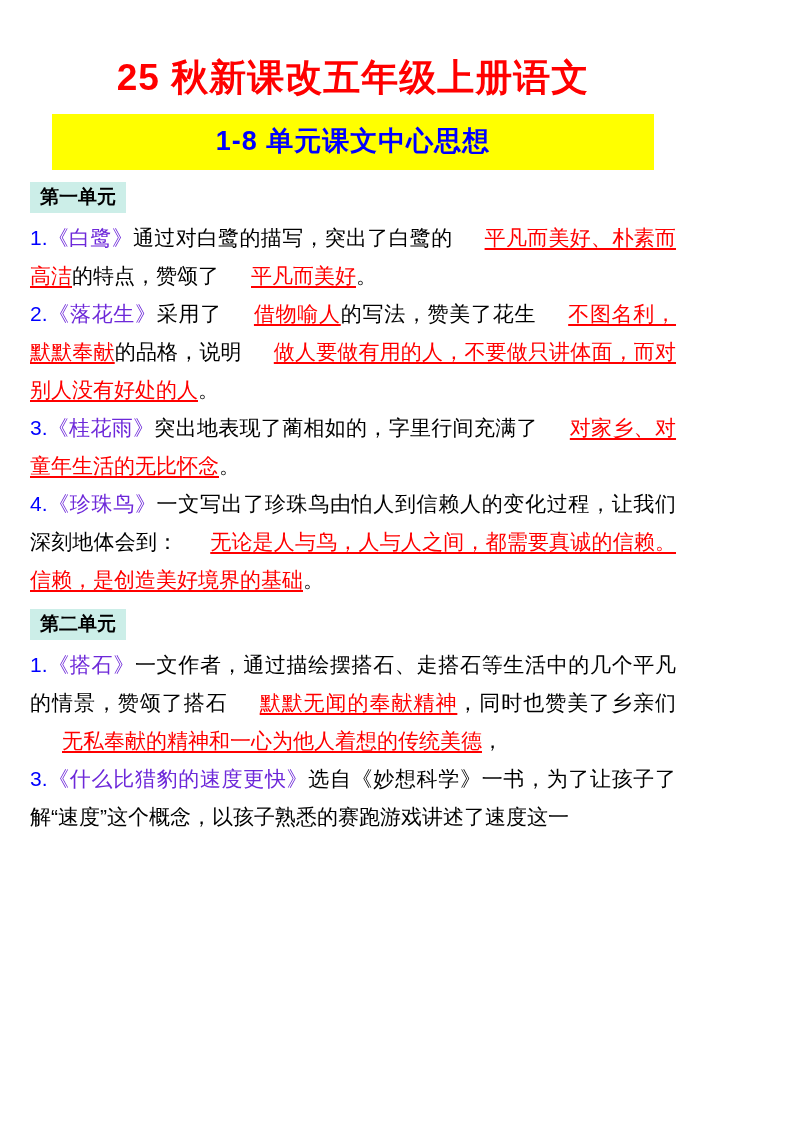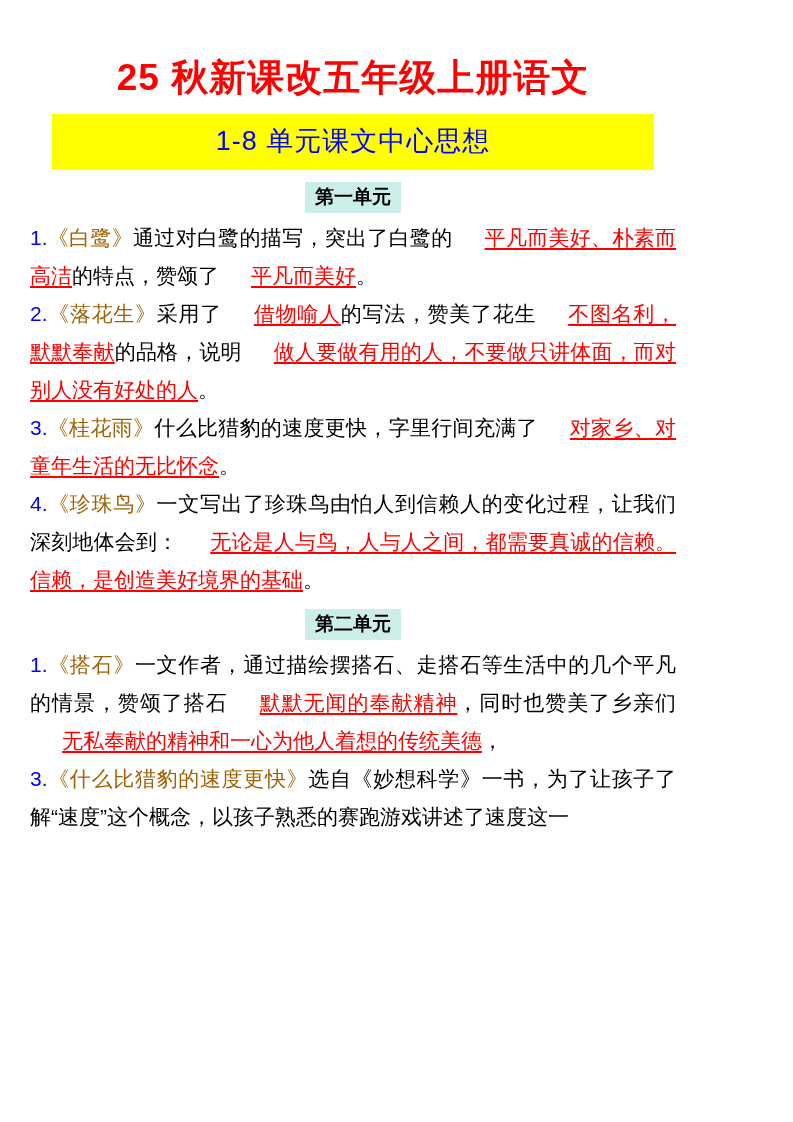--- a/index.html
+++ b/index.html
@@ -32,44 +32,44 @@
   }
   .subtitle-bar {
     background: #ffff00;
     text-align: center;
     padding: 9px 0 11px 0;
     margin: 0 22px 12px 22px;
   }
   .subtitle-bar span {
     color: #0000ff;
     font-size: 27px;
-    font-weight: normal;
+    font-weight: bold;
     letter-spacing: 1px;
   }
   .unit-heading {
-    text-align: center;
+    text-align: left;
     margin: 10px 0 6px 0;
   }
   .unit-heading span {
     background: #cceee8;
     color: #000000;
     font-size: 19px;
     font-weight: bold;
     padding: 2px 10px 3px 10px;
     display: inline-block;
   }
   .para {
     font-size: 21px;
     line-height: 38px;
     margin: 0;
     text-align: justify;
     letter-spacing: 0px;
   }
   .num { color: #0000ff; }
-  .book { color: #a16207; }
+  .book { color: #6d28d9; }
   .red-u {
     color: #ff0000;
     text-decoration: underline;
     text-decoration-color: #ff0000;
     text-underline-offset: 3px;
     padding-left: 32px;
   }
   .blk { color: #000000; }
 </style>
 </head>
@@ -80,20 +80,20 @@
   <div class="main-title">25 秋新课改五年级上册语文</div>
 
   <div class="subtitle-bar">
     <span>1-8 单元课文中心思想</span>
   </div>
 
   <div id="units-container">
       <div class="unit-heading"><span>第一单元</span></div>
       <p class="para"><span class="num">1.</span><span class="book">《白鹭》</span><span class="blk">通过对白鹭的描写，突出了白鹭的</span><span class="red-u">平凡而美好、朴素而高洁</span><span class="blk">的特点，赞颂了</span><span class="red-u">平凡而美好</span><span class="blk">。</span></p>
       <p class="para"><span class="num">2.</span><span class="book">《落花生》</span><span class="blk">采用了</span><span class="red-u">借物喻人</span><span class="blk">的写法，赞美了花生</span><span class="red-u">不图名利，默默奉献</span><span class="blk">的品格，说明</span><span class="red-u">做人要做有用的人，不要做只讲体面，而对别人没有好处的人</span><span class="blk">。</span></p>
-      <p class="para"><span class="num">3.</span><span class="book">《桂花雨》</span><span class="blk">什么比猎豹的速度更快，字里行间充满了</span><span class="red-u">对家乡、对童年生活的无比怀念</span><span class="blk">。</span></p>
+      <p class="para"><span class="num">3.</span><span class="book">《桂花雨》</span><span class="blk">突出地表现了蔺相如的，字里行间充满了</span><span class="red-u">对家乡、对童年生活的无比怀念</span><span class="blk">。</span></p>
       <p class="para"><span class="num">4.</span><span class="book">《珍珠鸟》</span><span class="blk">一文写出了珍珠鸟由怕人到信赖人的变化过程，让我们深刻地体会到：</span><span class="red-u">无论是人与鸟，人与人之间，都需要真诚的信赖。信赖，是创造美好境界的基础</span><span class="blk">。</span></p>
       <div class="unit-heading"><span>第二单元</span></div>
       <p class="para"><span class="num">1.</span><span class="book">《搭石》</span><span class="blk">一文作者，通过描绘摆搭石、走搭石等生活中的几个平凡的情景，赞颂了搭石</span><span class="red-u">默默无闻的奉献精神</span><span class="blk">，同时也赞美了乡亲们</span><span class="red-u">无私奉献的精神和一心为他人着想的传统美德</span><span class="blk">，</span></p>
       <p class="para"><span class="num">3.</span><span class="book">《什么比猎豹的速度更快》</span><span class="blk">选自《妙想科学》一书，为了让孩子了解“速度”这个概念，以孩子熟悉的赛跑游戏讲述了速度这一</span></p>
     </div>
 
 </div>
 
 </body></html>

